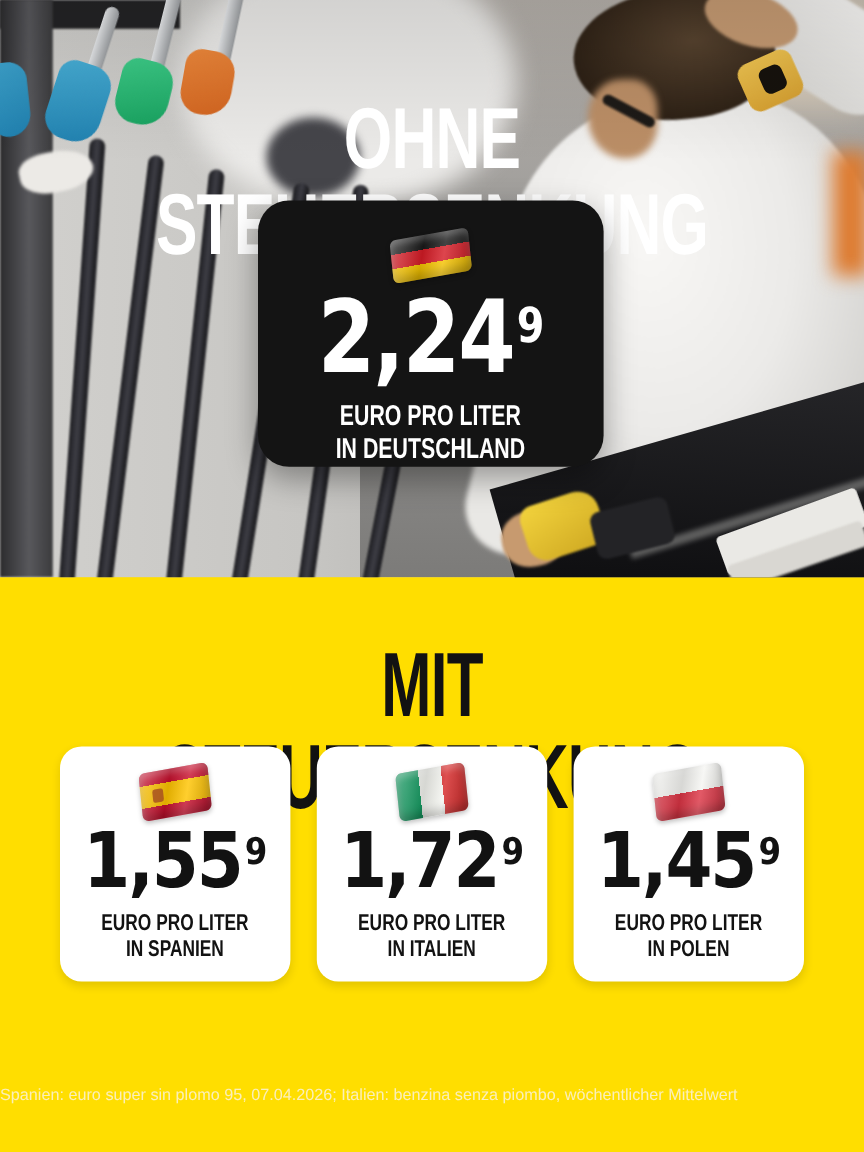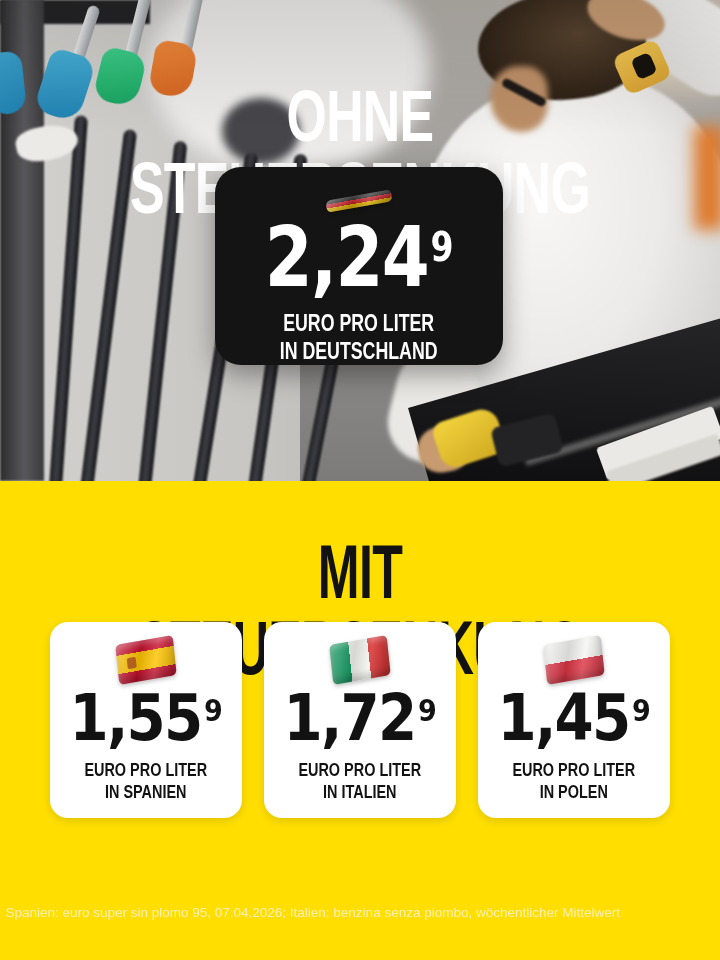--- a/index.html
+++ b/index.html
@@ -82,21 +82,21 @@
 
   
   .hero-title{left:0;top:80px;width:720px;text-align:center;color:#fff;
               font-weight:bold;font-size:72px;line-height:1;letter-spacing:-1px;
               transform:scaleX(.72);z-index:5;}
   .mit-title{left:0;top:534px;width:720px;text-align:center;color:var(--text_black,#121212);
              font-weight:bold;font-size:76px;line-height:1;letter-spacing:-1px;
              transform:scaleX(.66);}
 
   
-  .de-card{left:215px;top:167px;width:288px;height:198px;background:var(--card_black,#141414);
+  .de-card{left:215px;top:167px;width:288px;height:222px;background:var(--card_black,#141414);
            border-radius:26px;box-shadow:0 10px 26px rgba(0,0,0,.35);z-index:6;
            display:flex;flex-direction:column;align-items:center;box-sizing:border-box;padding-top:28px;}
   .cards-row{left:50px;top:622px;width:620px;display:flex;gap:22px;}
   .p-card{width:228px;height:196px;background:#fff;border-radius:18px;
           box-shadow:0 3px 8px rgba(0,0,0,.12);
           display:flex;flex-direction:column;align-items:center;box-sizing:border-box;padding-top:18px;}
 
   .price{font-family:"DejaVu Sans",sans-serif;font-weight:bold;line-height:1;
          letter-spacing:-2px;white-space:nowrap;}
   .price .sup{display:inline-block;font-size:.48em;position:relative;top:-.62em;margin-left:3px;letter-spacing:0;}
@@ -117,21 +117,21 @@
   .flag.es{width:58px;height:40px;
         background:linear-gradient(180deg,var(--es_red,#c8102e) 0 27%,var(--es_yellow,#ffc400) 27% 73%,var(--es_red,#c8102e) 73% 100%);}
   .flag.es:after{content:"";position:absolute;left:10px;top:15px;width:9px;height:11px;
         background:#a34b22;border-radius:2px;opacity:.8;}
   .flag.it{width:58px;height:40px;
         background:linear-gradient(90deg,var(--it_green,#169b62) 0 33%,var(--it_white,#f4f5f0) 33% 66%,var(--it_red,#d62828) 66% 100%);}
   .flag.pl{width:58px;height:40px;
         background:linear-gradient(180deg,var(--pl_white,#f5f5f2) 0 50%,var(--pl_red,#dc3545) 50% 100%);}
 
   
-  .footnote{left:0;top:903px;width:620px;text-align:right;
+  .footnote{left:0;top:903px;width:620px;text-align:left;
             color:var(--footnote,#FBF0C4);font-size:13.5px;line-height:19px;opacity:.95;}
 </style>
 </head>
 <body>
 
 <div class="canvas">
 
   <div class="hero">
     <div class="abs asphalt"></div>
     <div class="abs bgblur"></div>

